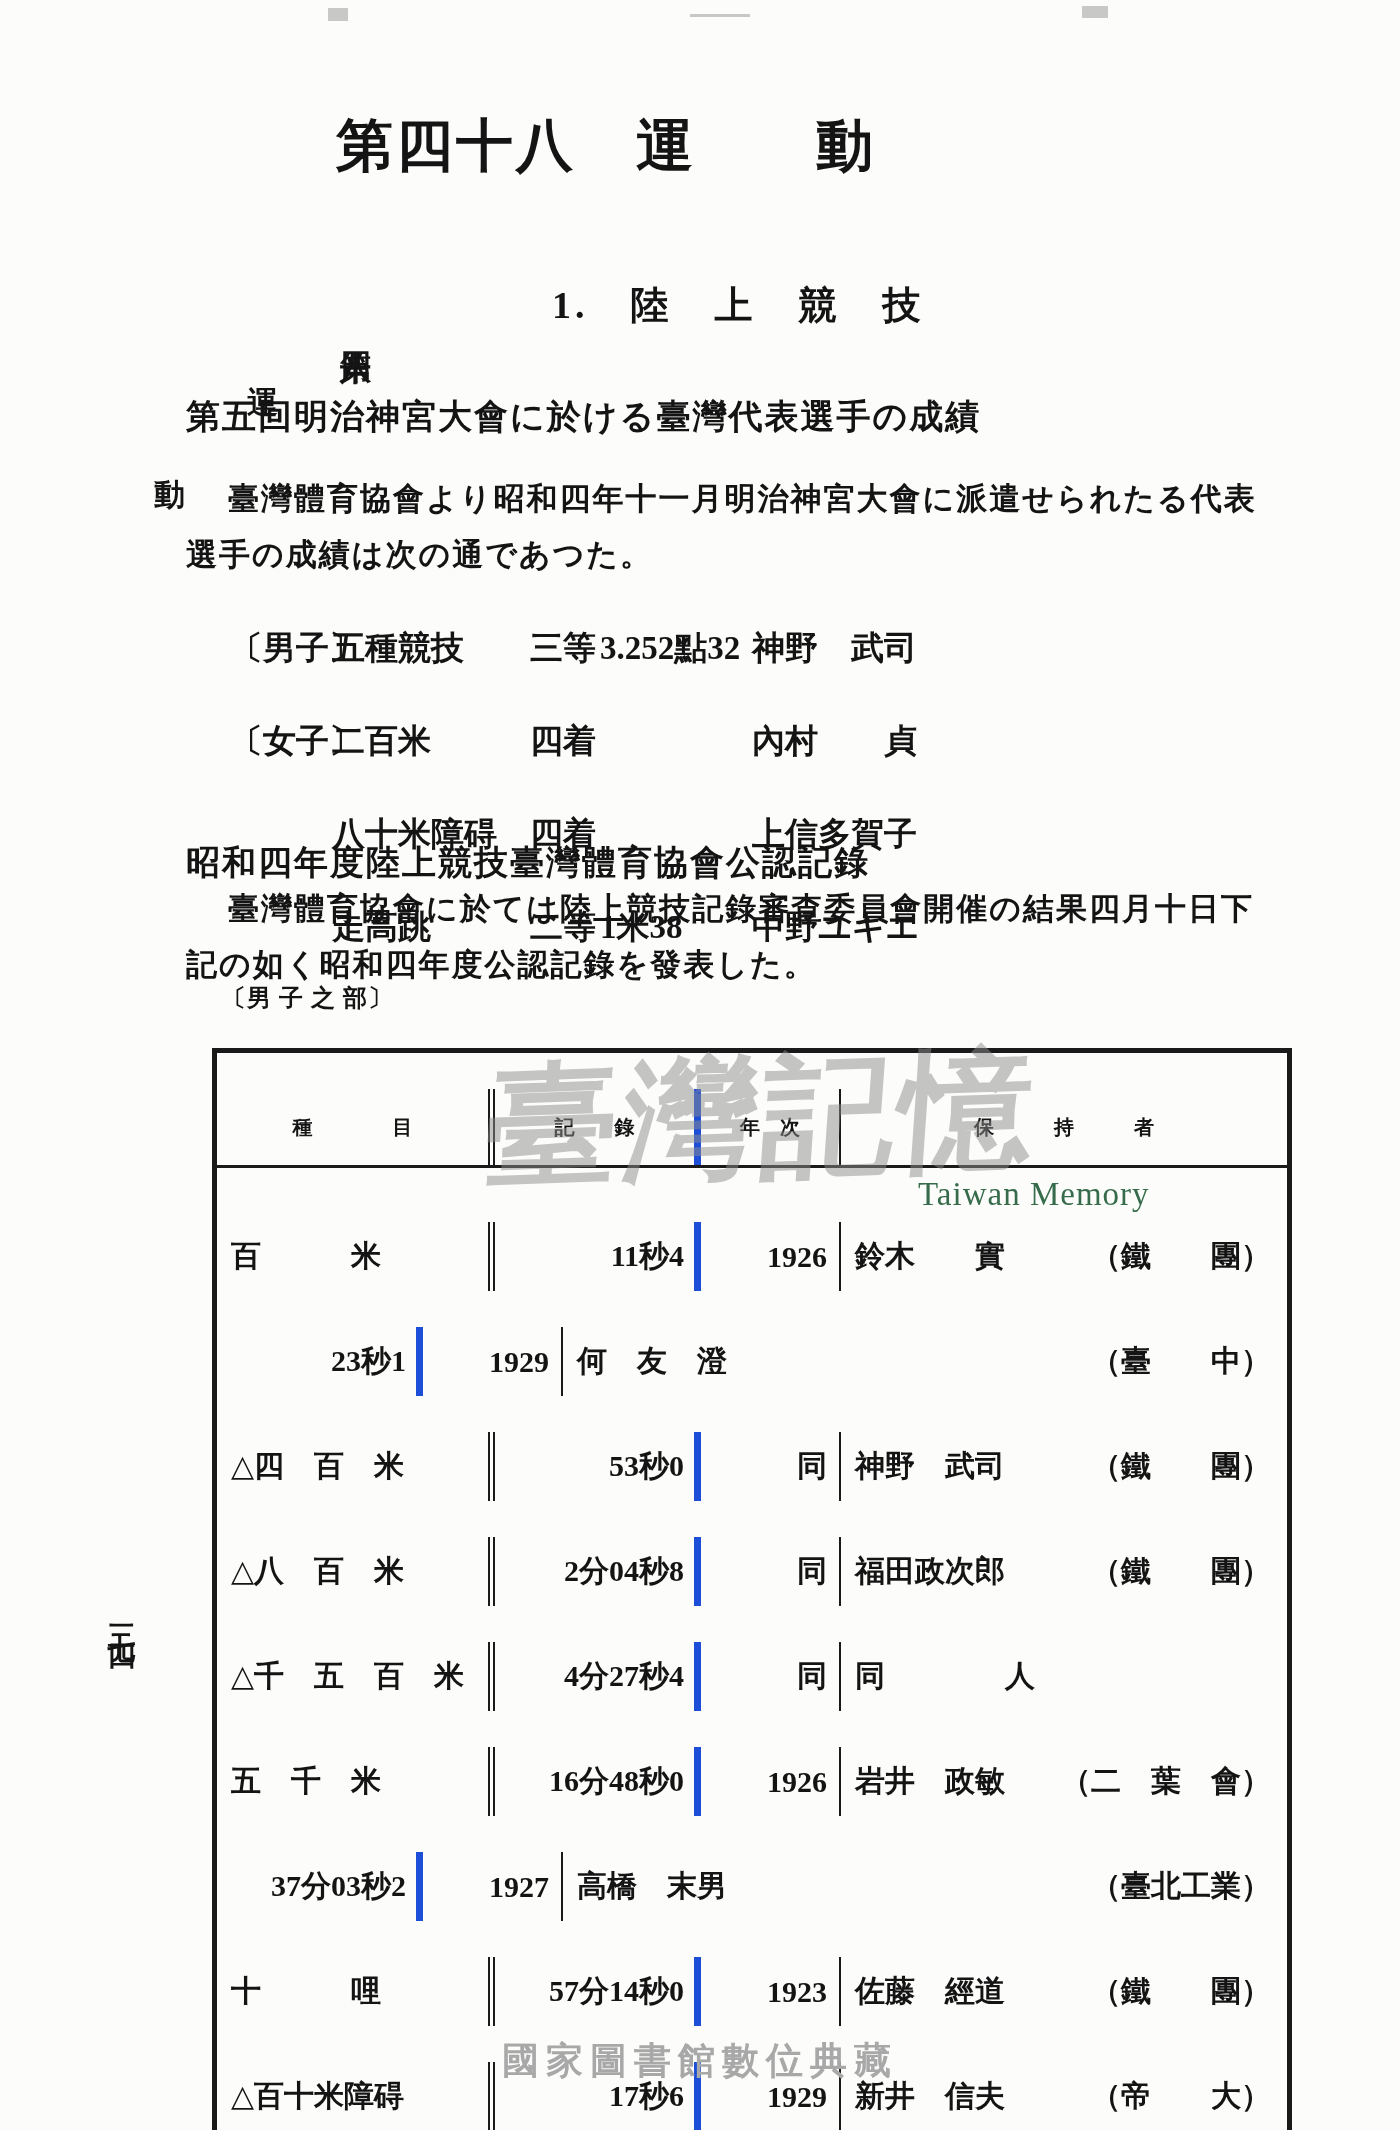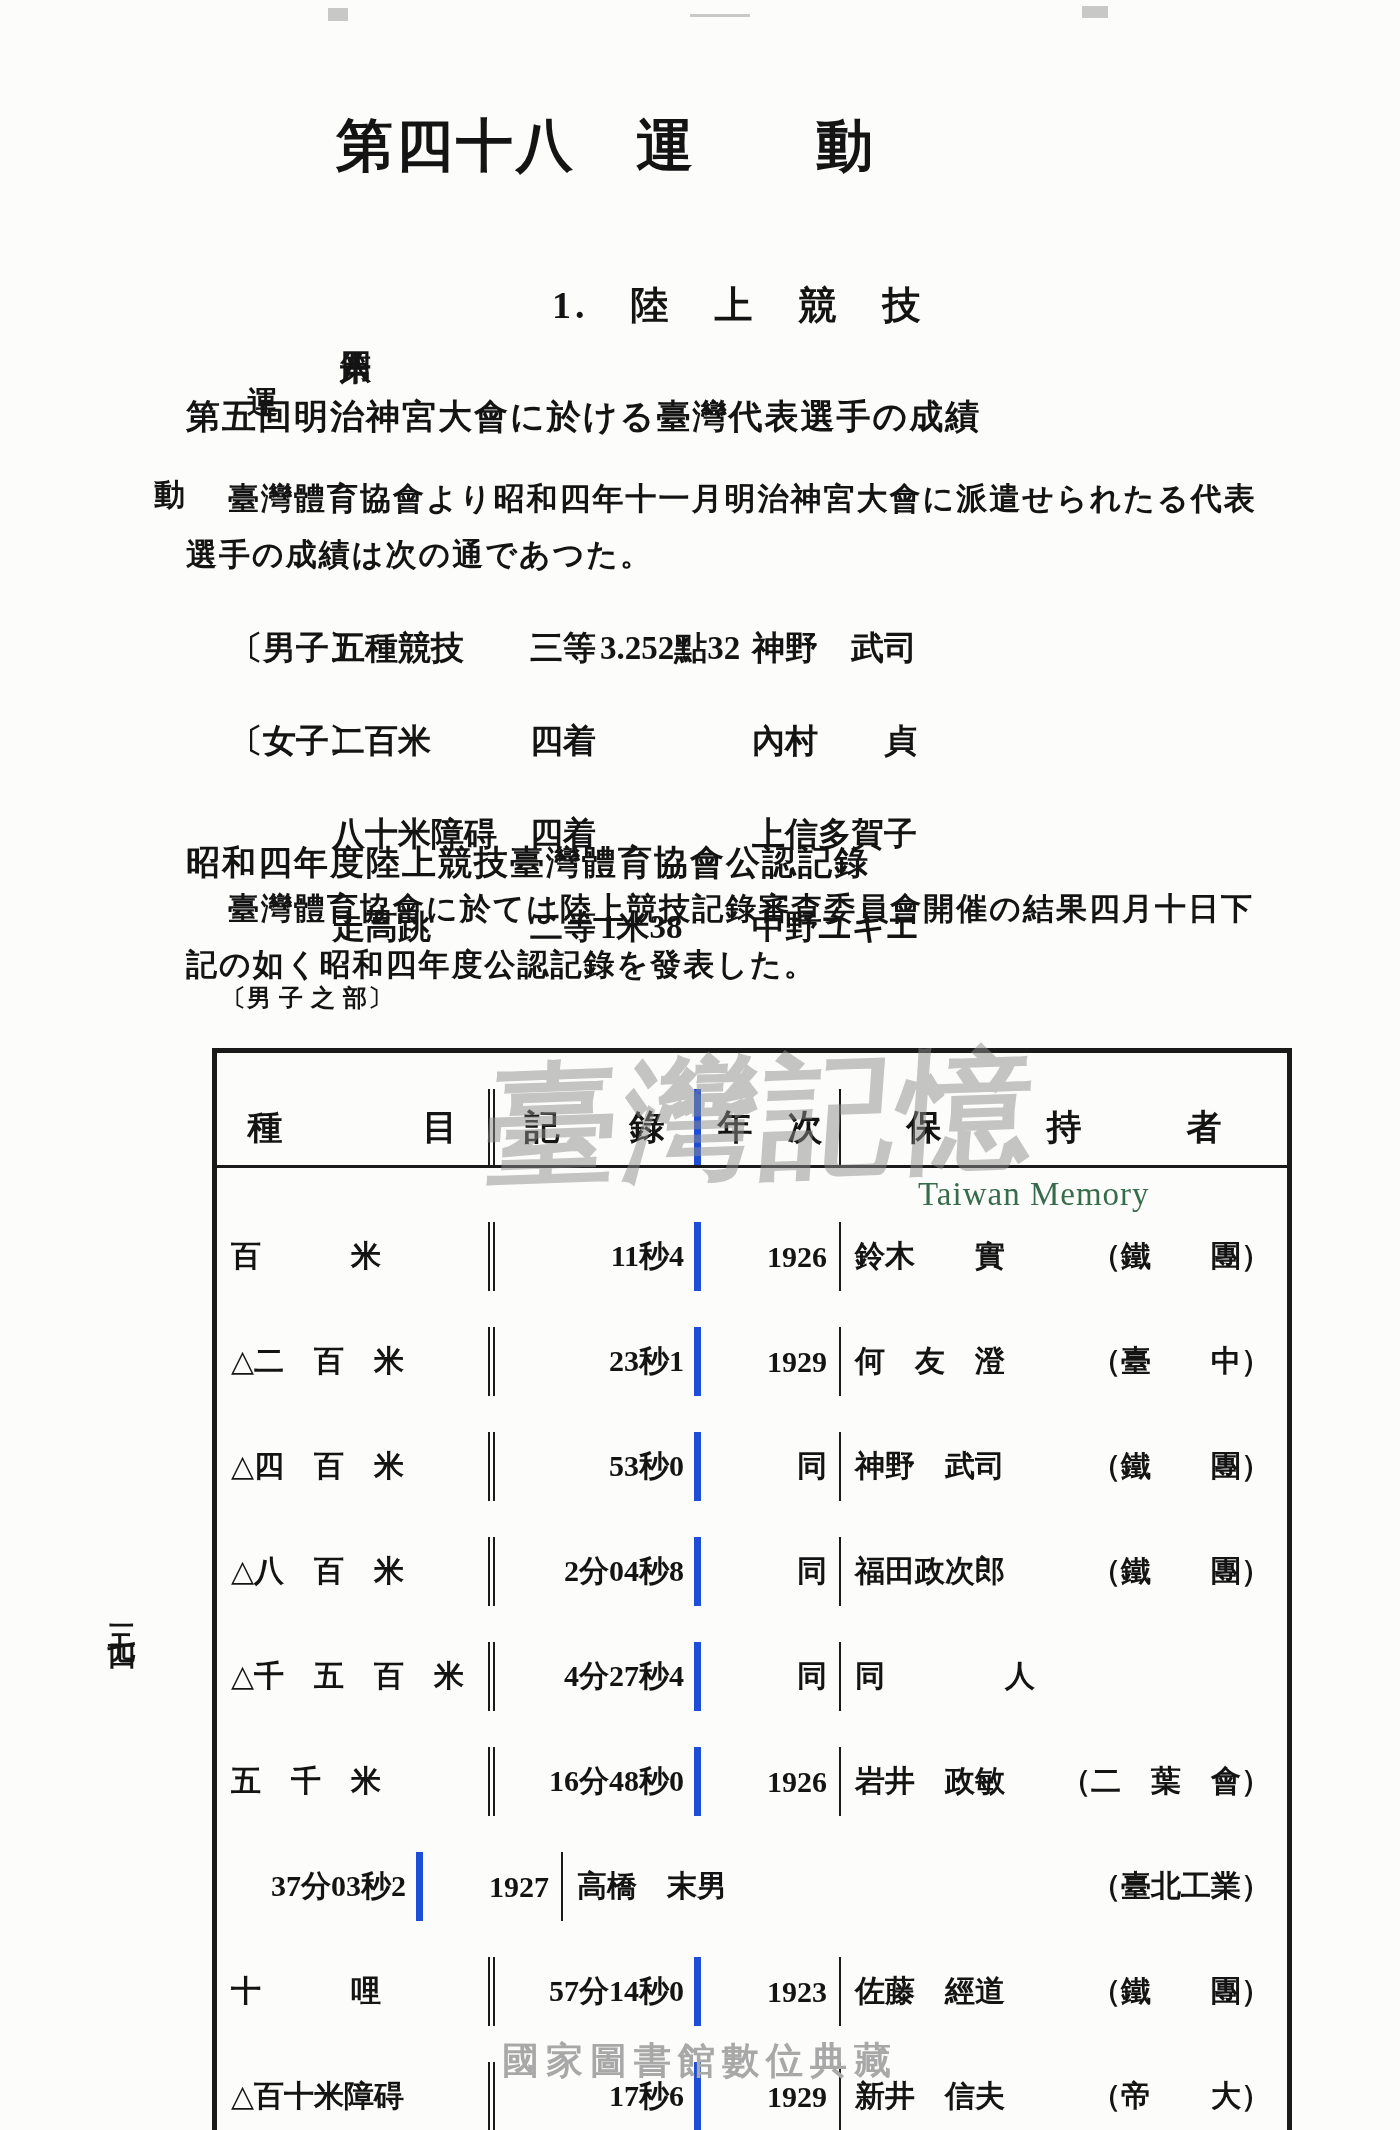--- a/index.html
+++ b/index.html
@@ -26,21 +26,21 @@
   .res-row{display:flex; height:57px; align-items:center; font-size:33px; font-weight:600; white-space:pre;}
   .res-group{width:102px;} .res-event{width:198px;} .res-place{width:70px;}
   .res-record{width:152px;} .res-name{width:210px;}
 
   .heading-2{left:186px; top:840px; font-size:34px; font-weight:700; letter-spacing:2px;}
   .p2l1{left:228px; top:888px;} .p2l2{left:186px; top:944px;}
   .subheading{left:222px; top:982px; font-size:24px; font-weight:700; letter-spacing:1px;text-align:center;}
 
   .rec-table{left:212px; top:1048px; width:1080px;
     border:5px solid #1a1a1a; border-bottom-width:9px; box-sizing:border-box; background:transparent;}
-  .t-head{display:flex; height:76px; border-bottom:3px solid #1a1a1a; font-weight:700; font-size:35px;}
+  .t-head{display:flex; height:76px; border-bottom:3px solid #1a1a1a; font-weight:700; font-size:20px;}
   .t-row{display:flex; height:69px; font-weight:600; font-size:30px;}
   .tc{display:flex; align-items:center; box-sizing:border-box; white-space:pre; overflow:hidden;}
   .tc.c-event{width:278px; border-right:7px double #1a1a1a; padding-left:14px;}
   .tc.c-record{width:206px; border-right:7px solid #1d4ed8; justify-content:flex-end; padding-right:10px;}
   .tc.c-year{width:140px; border-right:2px solid #1a1a1a; justify-content:flex-end; padding-right:12px;}
   .tc.c-holder{flex:1; justify-content:space-between; padding:0 16px 0 14px;}
   .t-head .tc{justify-content:center; padding:0;}
 
   .watermark-cjk{left:486px; top:1030px; font-size:132px; font-weight:700; letter-spacing:6px;
     color:#8d8d8d; opacity:0.5; z-index:6; transform:rotate(-2deg) skewX(-6deg); pointer-events:none;}
@@ -128,21 +128,20 @@
     <div class="t-row" data-interactable="false">
       <div class="tc c-event" data-interactable="false">百　　　米</div>
       <div class="tc c-record" data-interactable="false">11秒4</div>
       <div class="tc c-year" data-interactable="false">1926</div>
       <div class="tc c-holder" data-interactable="false">
         <span data-interactable="false">鈴木　　實</span>
         <span data-interactable="false">（鐵　　團）</span>
       </div>
     </div>
     <div class="t-row" data-interactable="false">
-      <div class="tc c-event" data-interactable="false">△二　百　米</div>
       <div class="tc c-record" data-interactable="false">23秒1</div>
       <div class="tc c-year" data-interactable="false">1929</div>
       <div class="tc c-holder" data-interactable="false">
         <span data-interactable="false">何　友　澄</span>
         <span data-interactable="false">（臺　　中）</span>
       </div>
     </div>
     <div class="t-row" data-interactable="false">
       <div class="tc c-event" data-interactable="false">△四　百　米</div>
       <div class="tc c-record" data-interactable="false">53秒0</div>

